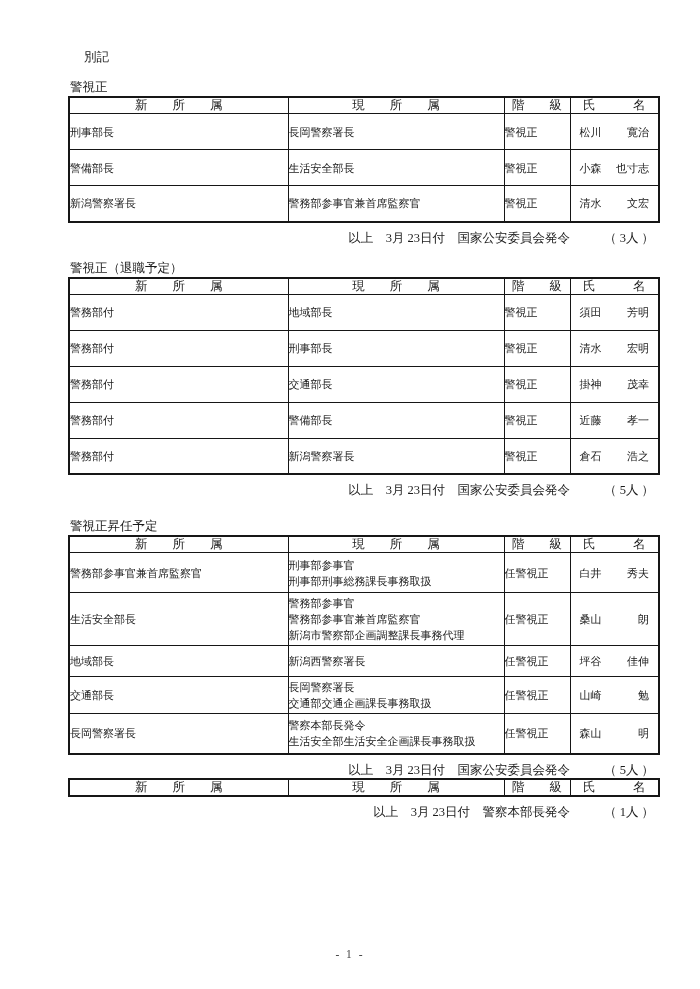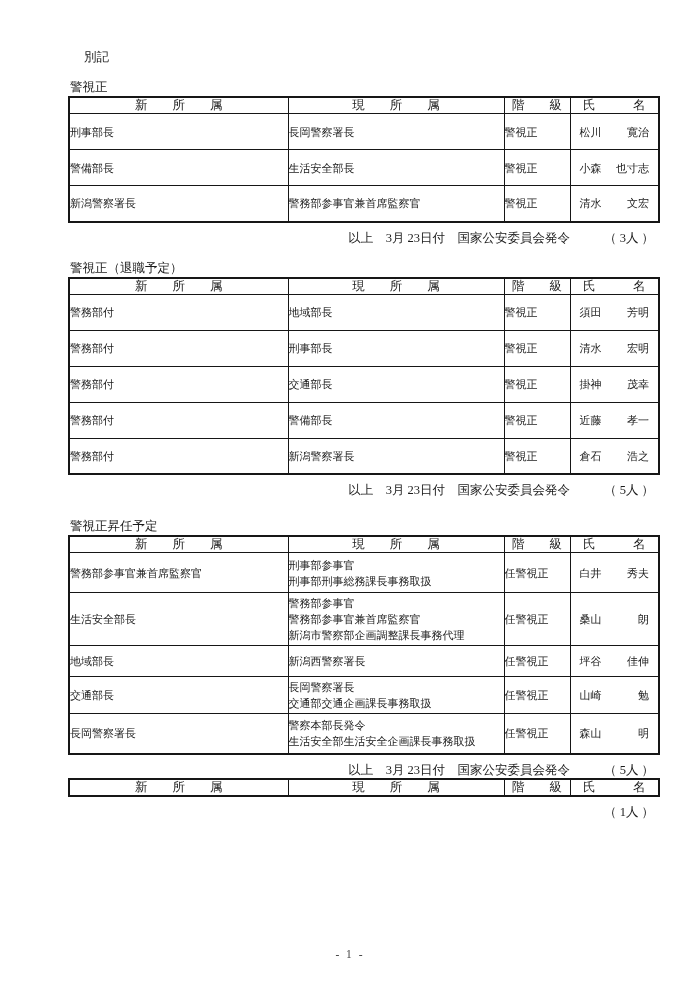--- a/index.html
+++ b/index.html
@@ -301,18 +301,19 @@
     <tbody>
         <tr>
       <th>新　　所　　属</th>
       <th>現　　所　　属</th>
       <th>階　　級</th>
       <th>氏　　　名</th>
     </tr>
   </tbody>
     </table>
   <div class="tbl-footer">
+    <span>以上　3月 23日付　警察本部長発令</span>
     <span class="count">（ 1人 ）</span>
   </div>
 
 </div>
 
 <div class="page-number">-  1  -</div>
 
 </body></html>

